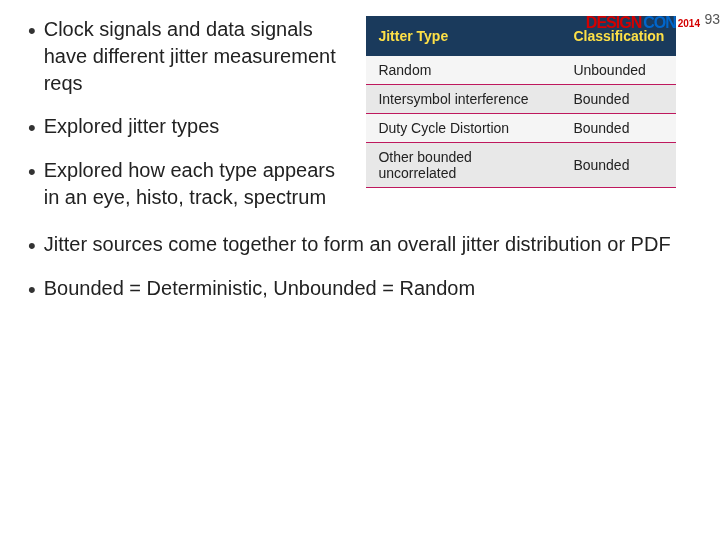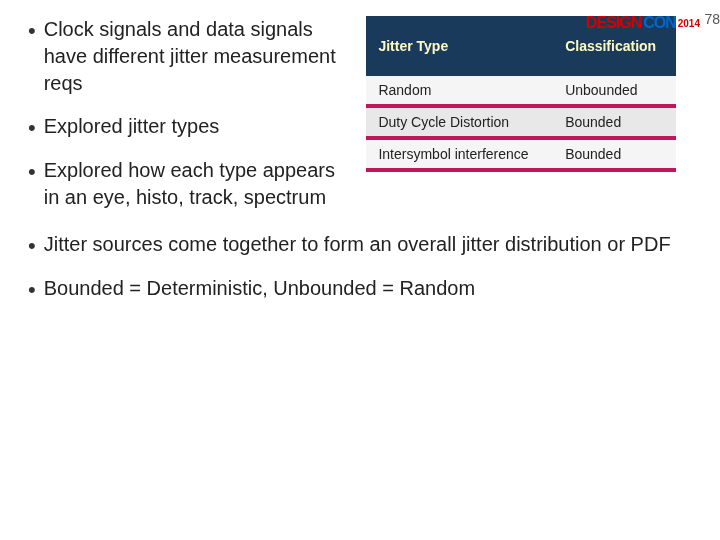--- a/index.html
+++ b/index.html
@@ -99,30 +99,30 @@
 
     
     .jitter-table {
       width: 100%;
       border-collapse: collapse;
       font-size: 15px;
     }
 
     .jitter-table th {
       background: #1a3a5c;
-      color: #fef9c3;
-      padding: 22px 12px;
+      color: #fde047;
+      padding: 12px 12px;
       text-align: left;
       font-weight: 600;
       font-size: 14px;
     }
 
     .jitter-table td {
       padding: 6px 12px;
-      border-bottom: 4px solid #be185d;
+      border-bottom: 1px solid #be185d;
       font-size: 14px;
       color: #222;
     }
 
     .jitter-table tr:nth-child(odd) td {
       background: #f5f5f5;
     }
 
     .jitter-table tr:nth-child(even) td {
       background: #e8e8e8;
@@ -267,25 +267,29 @@
               <th>Jitter Type</th>
               <th>Classification</th>
             </tr>
           </thead>
           <tbody id="table-body">
           <tr>
                 <td>Random</td>
                 <td>Unbounded</td>
               </tr>
               <tr>
+                <td>Intersymbol interference</td>
+                <td>Bounded</td>
+              </tr>
+              <tr>
                 <td>Duty Cycle Distortion</td>
                 <td>Bounded</td>
               </tr>
               <tr>
-                <td>Intersymbol interference</td>
+                <td>Other bounded uncorrelated</td>
                 <td>Bounded</td>
               </tr>
             </tbody>
         </table>
       </div>
     </div>
 
     <div class="bottom-bullets">
       <div class="bullet-row">
         <span class="bullet-dot">•</span>
@@ -293,21 +297,21 @@
       </div>
       <div class="bullet-row">
         <span class="bullet-dot">•</span>
         <span class="bullet-text">Bounded = Deterministic, Unbounded = Random</span>
       </div>
     </div>
 
   </div>
 
   <div class="footer">
-    <span class="footer-page">78</span>
+    <span class="footer-page">93</span>
     <div class="footer-logo">
       <span class="logo-design">DESIGN</span>
       <span class="logo-con">CON</span>
       <span class="logo-year">2014</span>
     </div>
   </div>
 
 </div>
 
 </body></html>

